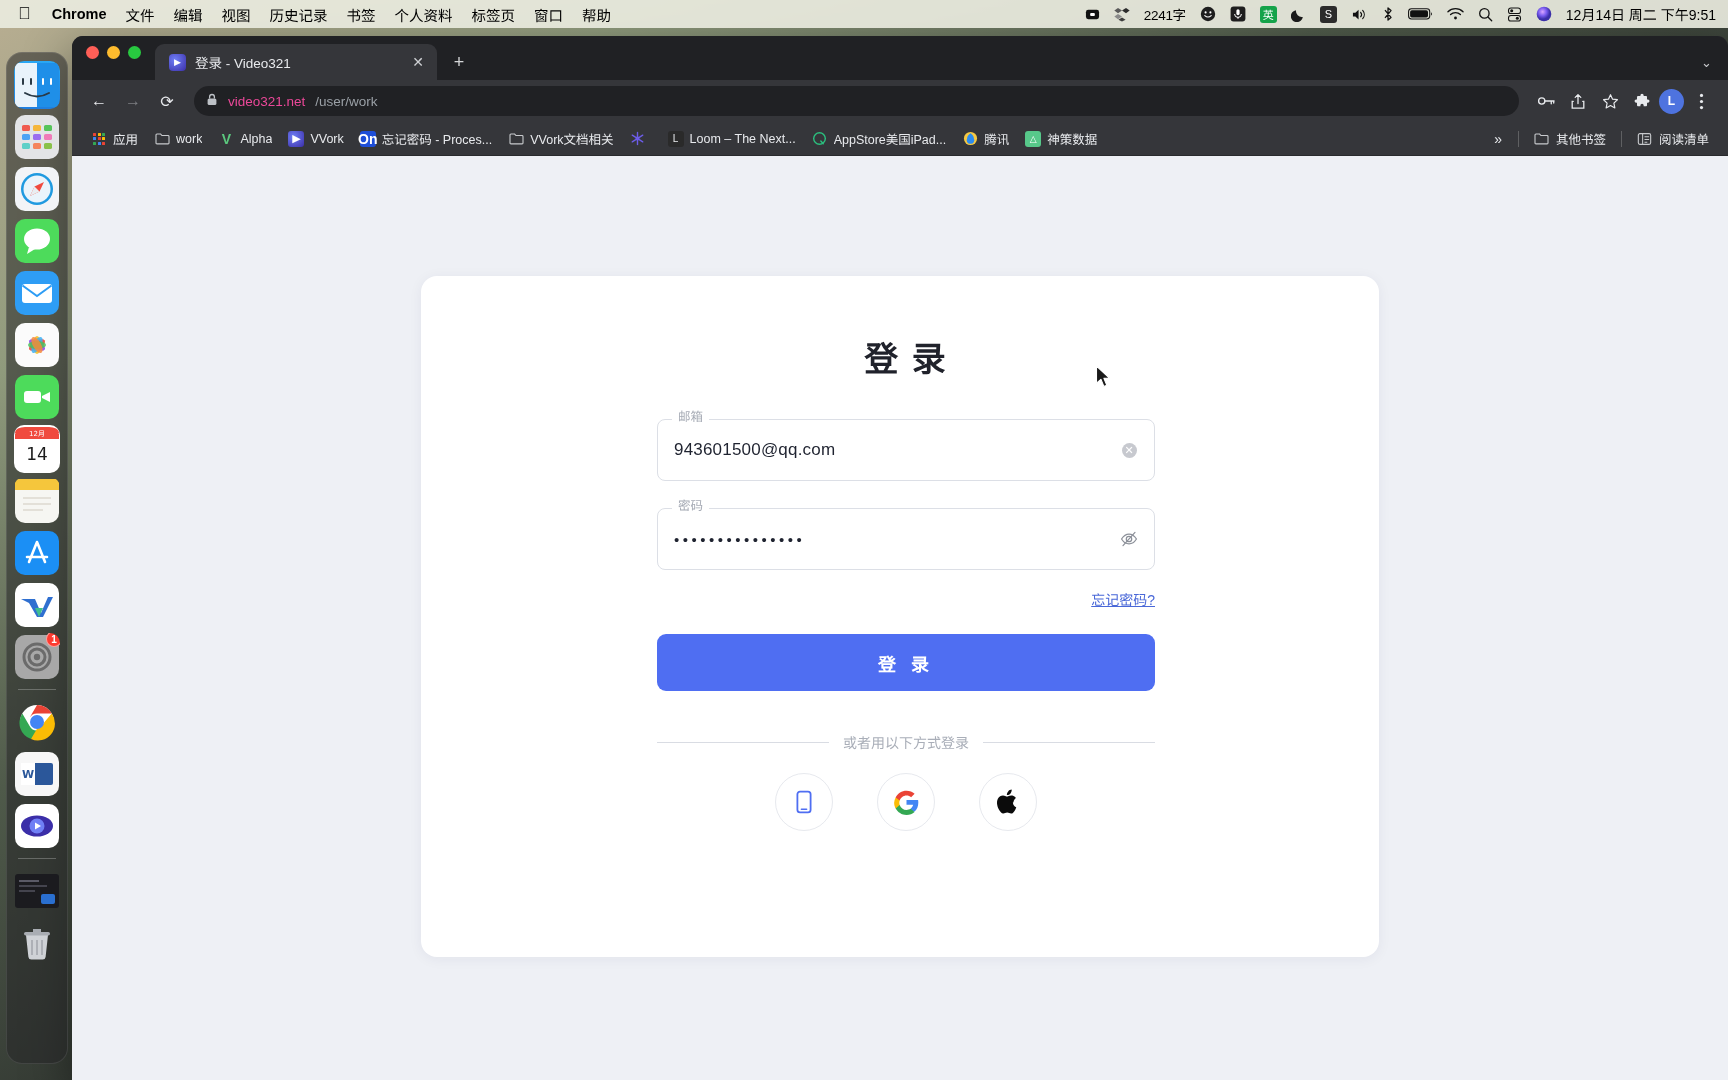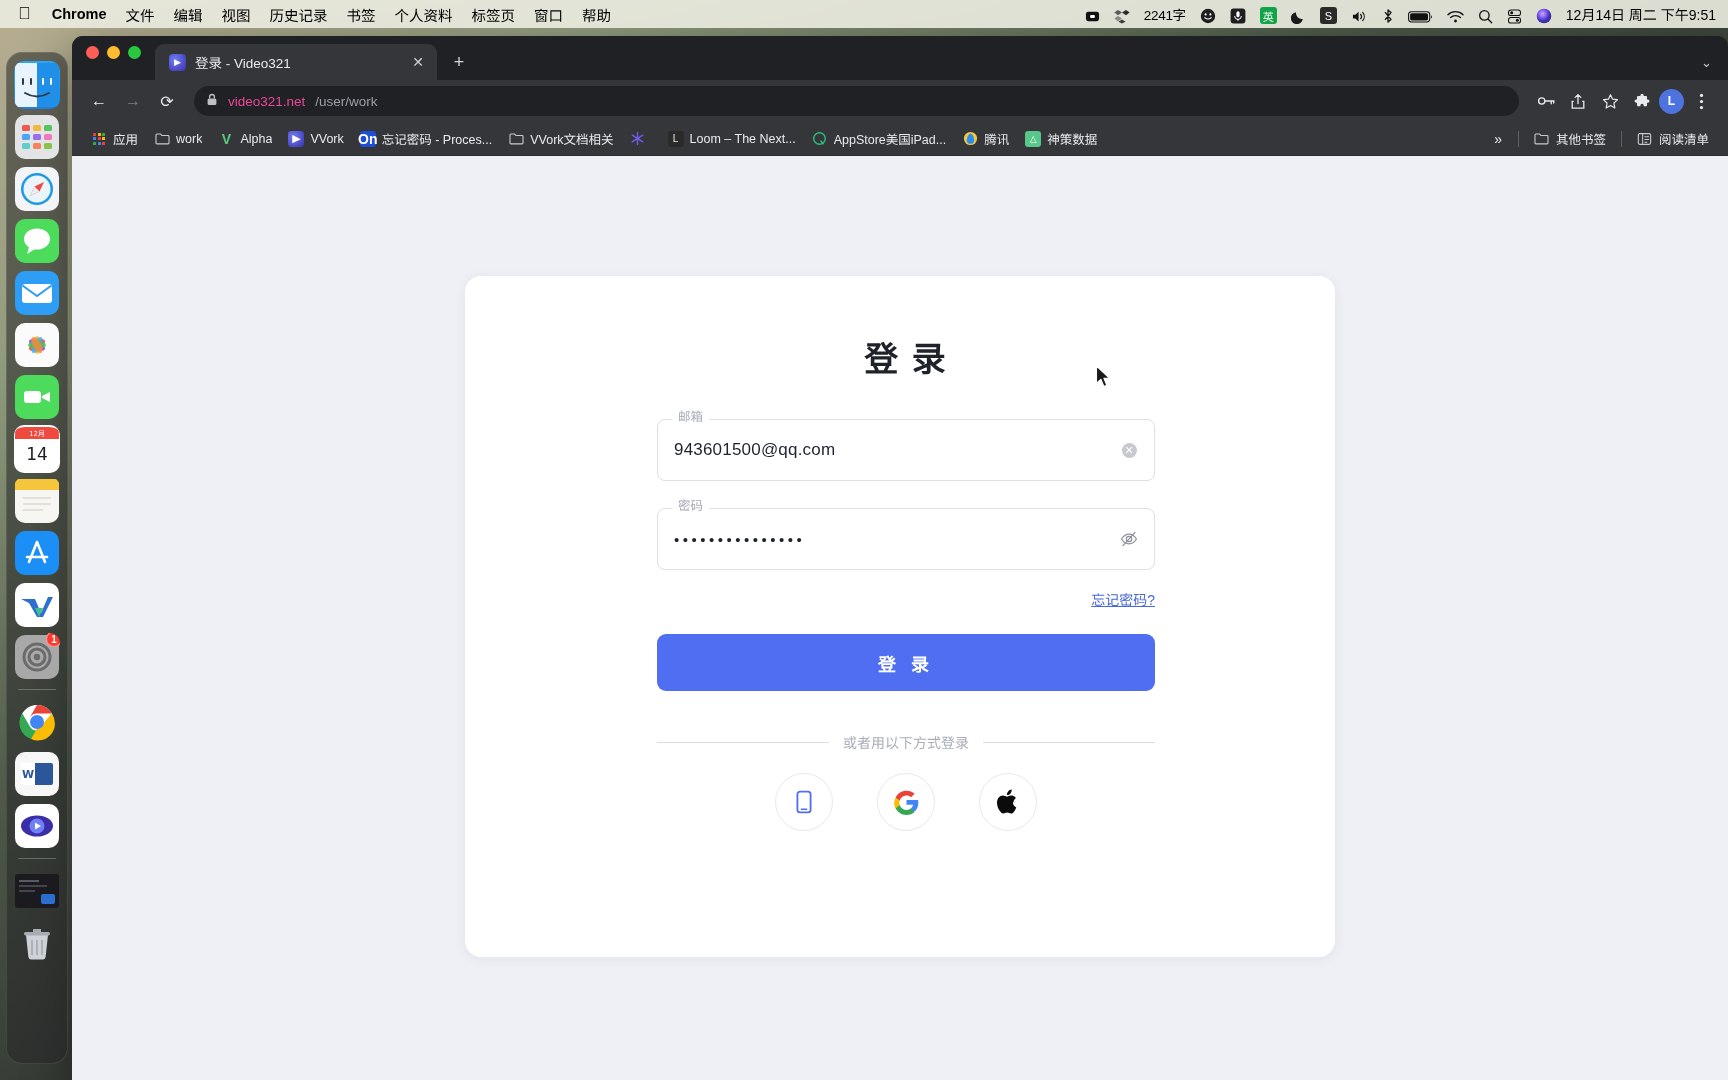--- a/index.html
+++ b/index.html
@@ -18,21 +18,21 @@
   .menubar {
     position: absolute; top: 0; left: 0;
     width: 1728px; height: 28px;
     background: rgba(233,234,222,0.92);
     display: flex; align-items: center;
     padding: 0 12px 0 18px;
     font-size: 14.5px; color: #000;
     z-index: 100;
   }
   .menubar-left { display: flex; align-items: center; gap: 19px; }
-  .menubar-right { display: flex; align-items: flex-end; gap: 14px; margin-left: auto; }
+  .menubar-right { display: flex; align-items: center; gap: 14px; margin-left: auto; }
   .apple-logo { font-size: 17px; line-height: 1; margin-right: 2px; position: relative; top: -1px; }
   .mb-app-name { font-weight: bold; }
   .mb-item { white-space: nowrap; }
   .mb-ico { display: inline-flex; align-items: center; justify-content: center; }
   .ime-count { font-size: 13.5px; letter-spacing: -0.3px; }
   .badge-sq {
     display: inline-flex; align-items: center; justify-content: center;
     width: 17px; height: 17px; border-radius: 3px;
     background: #2b2b2b; color: #fff; font-size: 11px;
   }
@@ -137,21 +137,21 @@
                gap: 1.5px; }
   .apps-grid i { width: 3px; height: 3px; border-radius: 0.5px; display: block; }
 
   
   .page {
     height: 924px; background: #eef0f5;
     position: relative; overflow: hidden;
   }
   .card {
     position: absolute; left: 50%; transform: translateX(-50%);
-    top: 120px; width: 870px; height: 681px;
+    top: 120px; width: 958px; height: 681px;
     background: #fff; border-radius: 16px;
     box-shadow: 0 2px 14px rgba(32,40,77,0.06);
     padding: 56px 0 0 12px;
   }
   .card-title {
     text-align: center; font-size: 34px; font-weight: bold; color: #20222b;
     letter-spacing: 2px;
   }
   .card-sub {
     text-align: center; margin-top: 14px; font-size: 14.5px; color: #9ea3ad;

